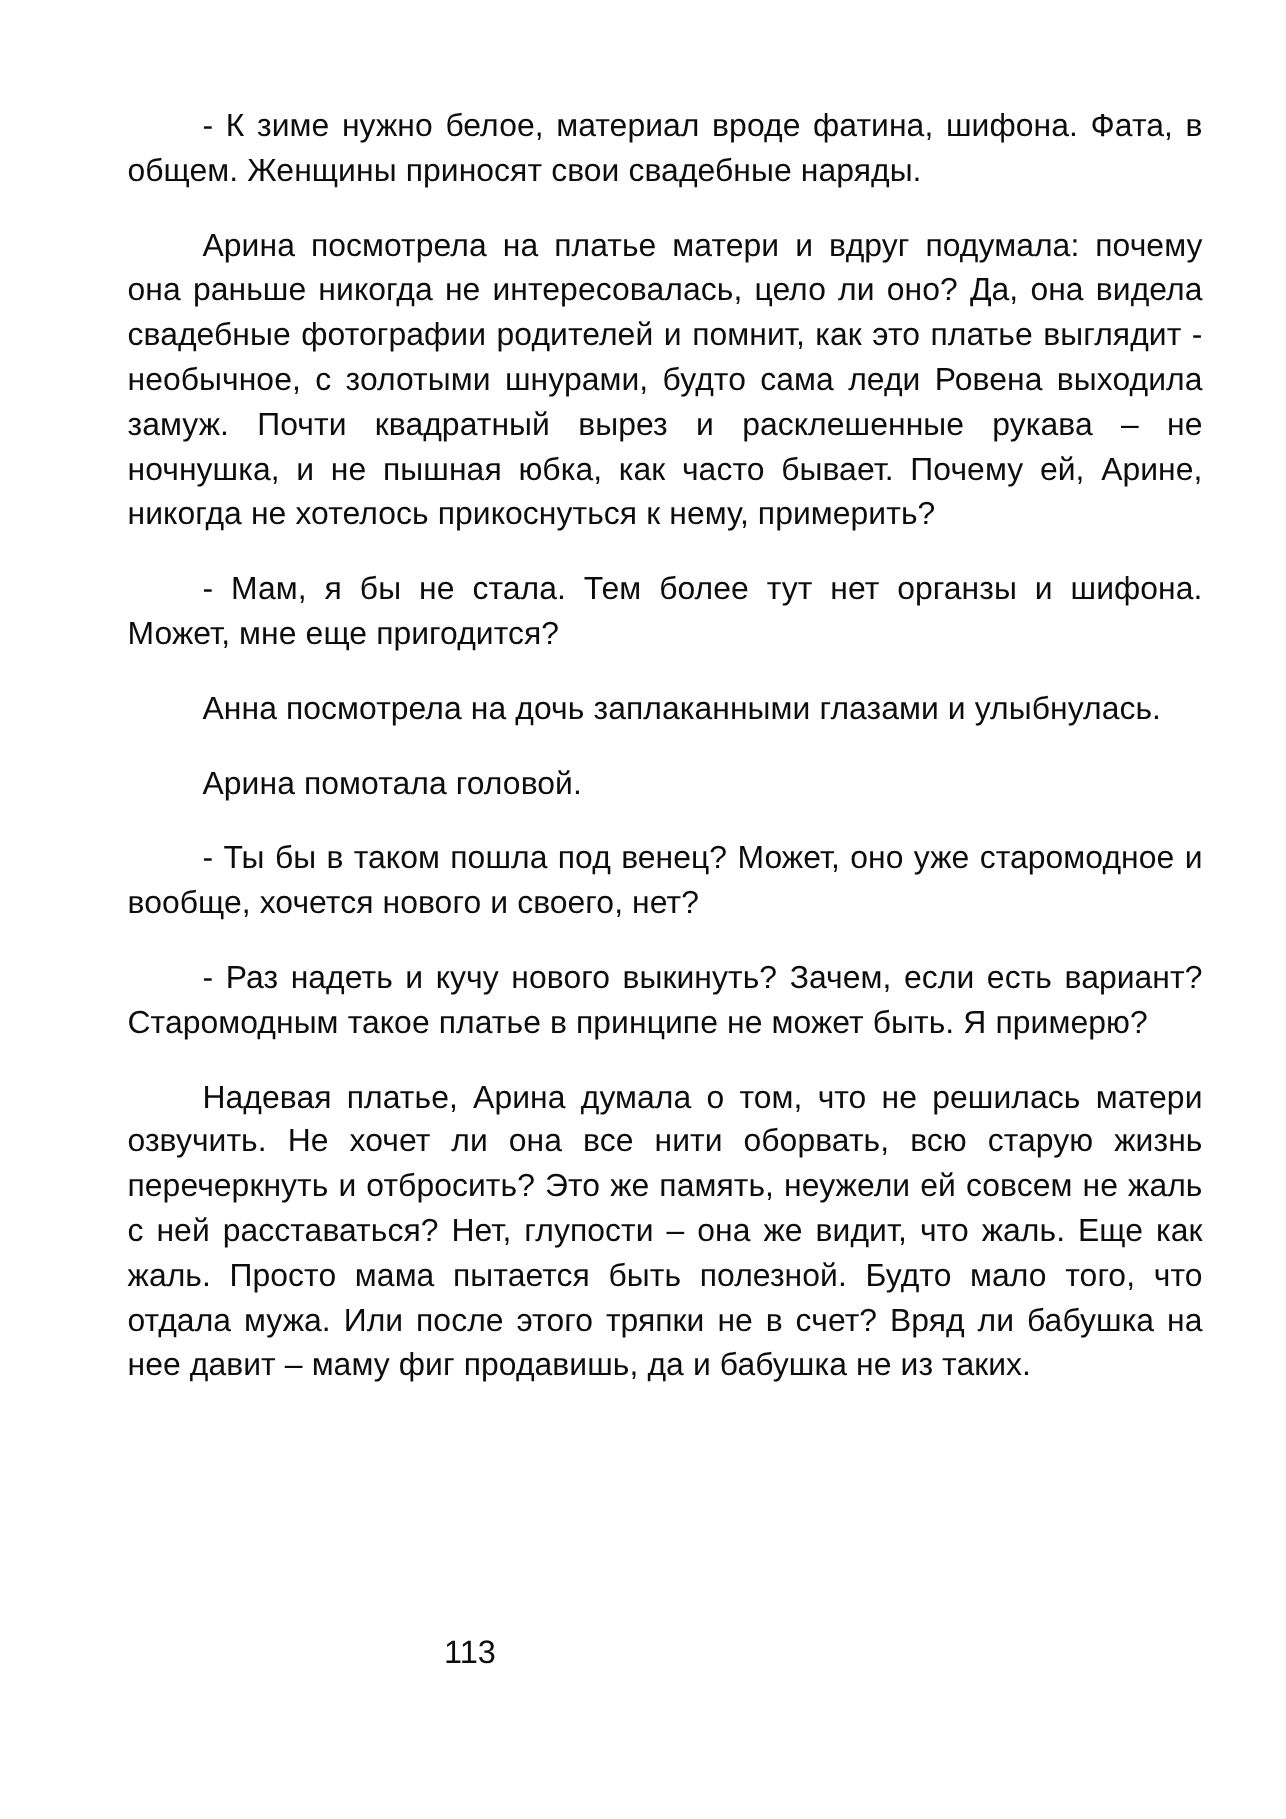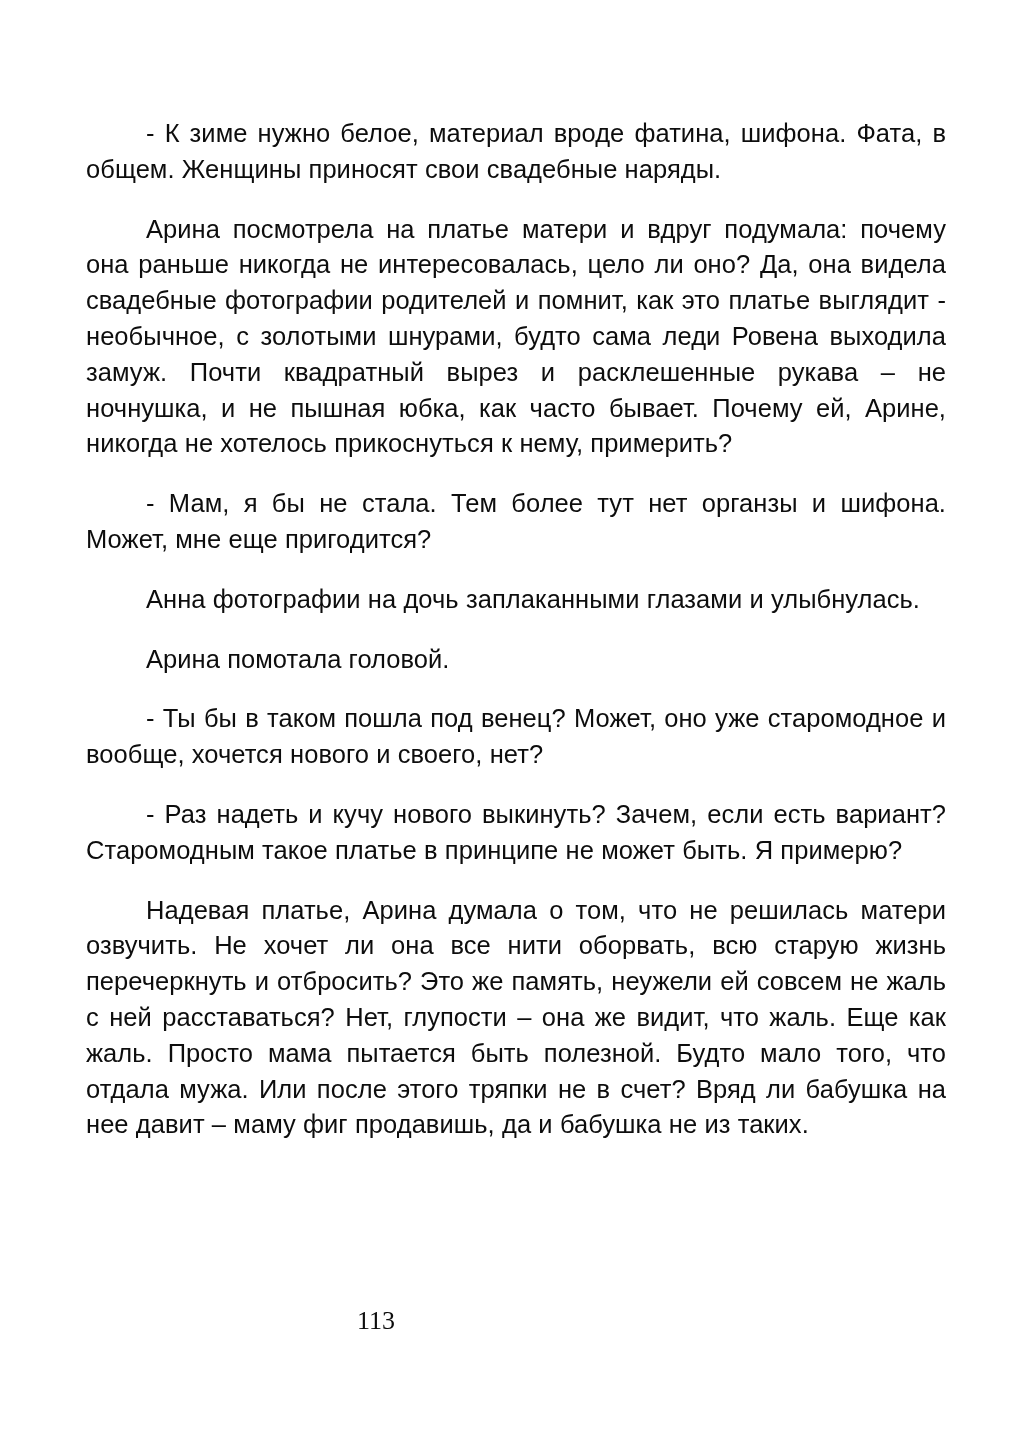--- a/index.html
+++ b/index.html
@@ -14,24 +14,23 @@
     width: 1029px;
     height: 1455px;
     margin: 0 auto;
     background: #ffffff;
     box-sizing: border-box;
     overflow: hidden;
   }
 
   .text-column {
     position: absolute;
-    left: 86px;
+    left: 102px;
     top: 84px;
     width: 860px;
-    margin-top: 32px;
   }
 
   .para {
     margin: 0 0 24px 0;
     padding: 0;
     font-family: "Liberation Sans", "DejaVu Sans", sans-serif;
     font-size: 25.5px;
     line-height: 35.8px;
     color: #0d0d0d;
     text-align: justify;
@@ -51,40 +50,40 @@
   .para.short {
     text-align: left;
   }
 
   .page-number {
     position: absolute;
     left: 86px;
     top: 1305px;
     width: 580px;
     text-align: center;
-    font-family: Liberation Serif, serif;
+    font-family: Liberation Sans, sans-serif;
     font-size: 26px;
     line-height: 32px;
     color: #0d0d0d;
   }
 </style>
 </head>
 <body>
 
 <div class="page">
 
   <div class="text-column">
 
     <p class="para">- К зиме нужно белое, материал вроде фатина, шифона. Фата, в общем. Женщины приносят свои свадебные  наряды.</p>
 
     <p class="para">Арина посмотрела на платье матери и вдруг подумала: почему она раньше никогда не интересовалась, цело ли оно? Да, она видела свадебные фотографии родителей и помнит, как это платье выглядит - необычное, с золотыми шнурами, будто сама леди Ровена выходила замуж. Почти квадратный вырез и расклешенные рукава – не ночнушка, и не пышная юбка, как часто бывает. Почему ей, Арине, никогда не хотелось прикоснуться к нему, примерить?</p>
 
     <p class="para">- Мам, я бы не стала. Тем более тут нет органзы и шифона. Может, мне еще пригодится?</p>
 
-    <p class="para short">Анна фотографии на дочь заплаканными глазами и улыбнулась.</p>
+    <p class="para short">Анна посмотрела на дочь заплаканными глазами и улыбнулась.</p>
 
     <p class="para short">Арина помотала головой.</p>
 
     <p class="para">- Ты бы в таком пошла под венец? Может, оно уже старомодное и вообще, хочется нового и своего, нет?</p>
 
     <p class="para">- Раз надеть и кучу нового выкинуть? Зачем, если есть вариант? Старомодным такое платье в принципе не может быть. Я примерю?</p>
 
 
     <p class="para">Надевая платье, Арина думала о том, что не решилась матери озвучить. Не хочет ли она все нити оборвать, всю старую жизнь перечеркнуть и отбросить? Это же память, неужели ей совсем не жаль с ней расставаться? Нет, глупости – она же видит, что жаль. Еще как жаль. Просто мама пытается быть полезной. Будто мало того, что отдала мужа. Или после этого тряпки не в счет? Вряд ли бабушка на нее давит – маму фиг продавишь, да и бабушка не из таких.</p>
 

